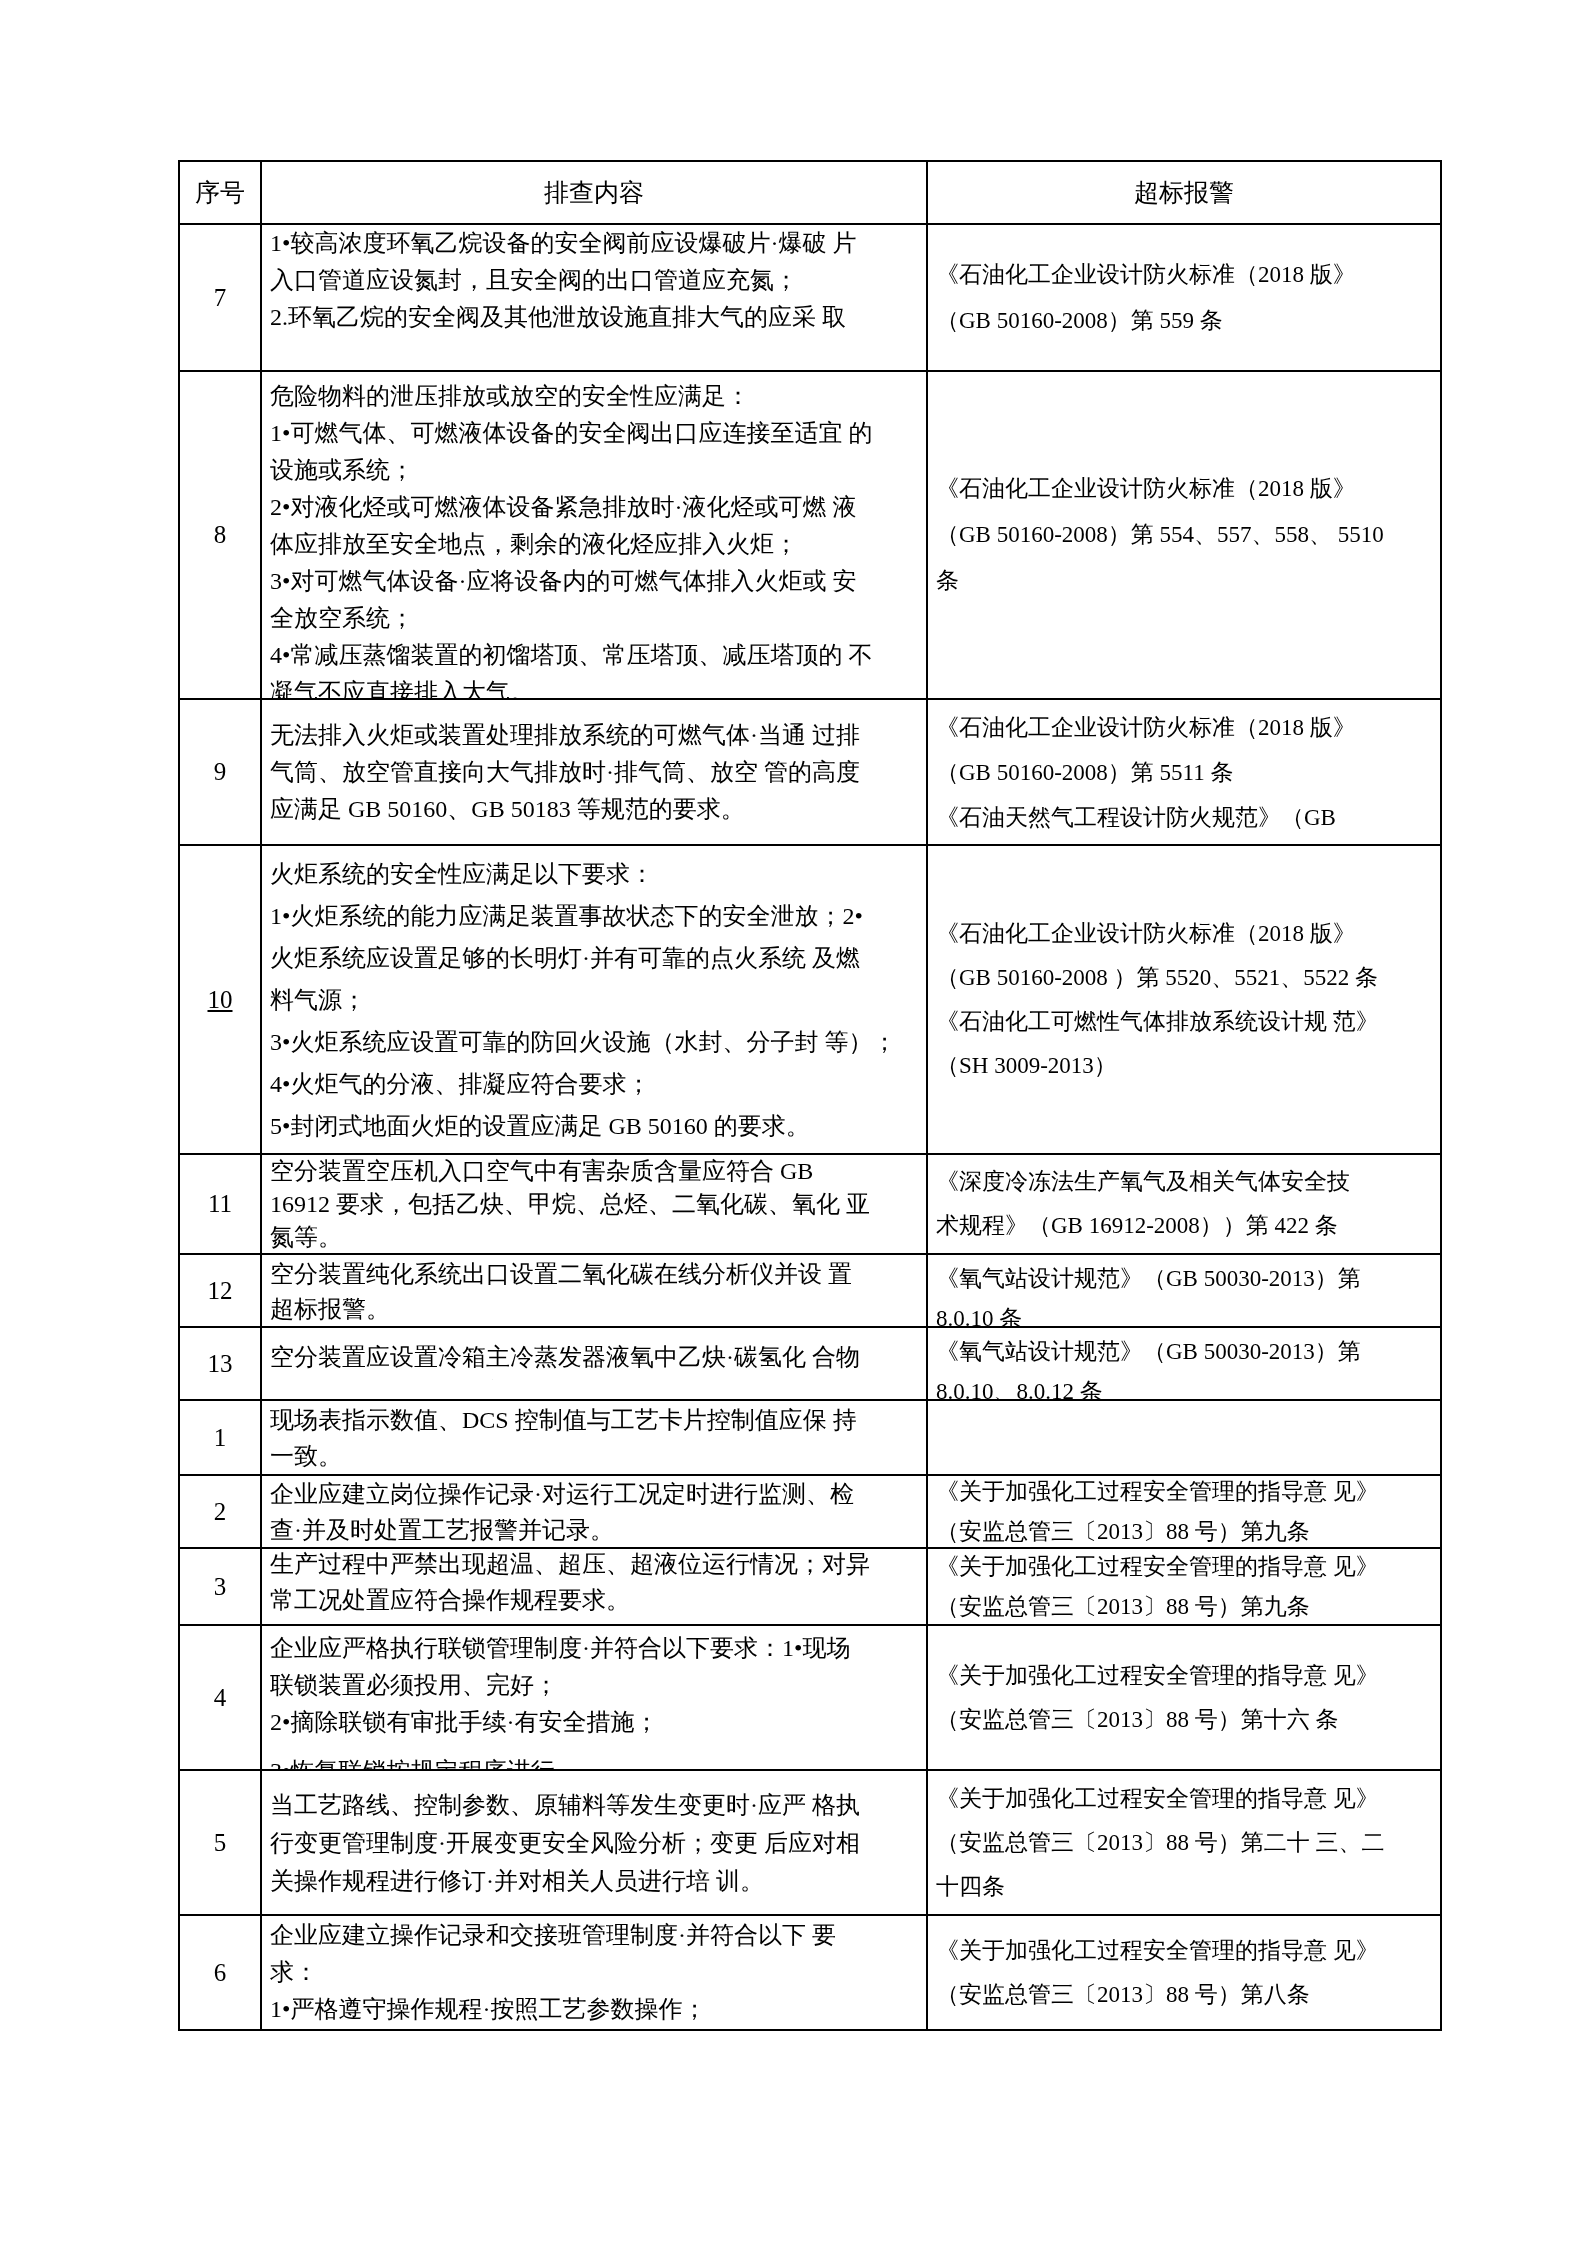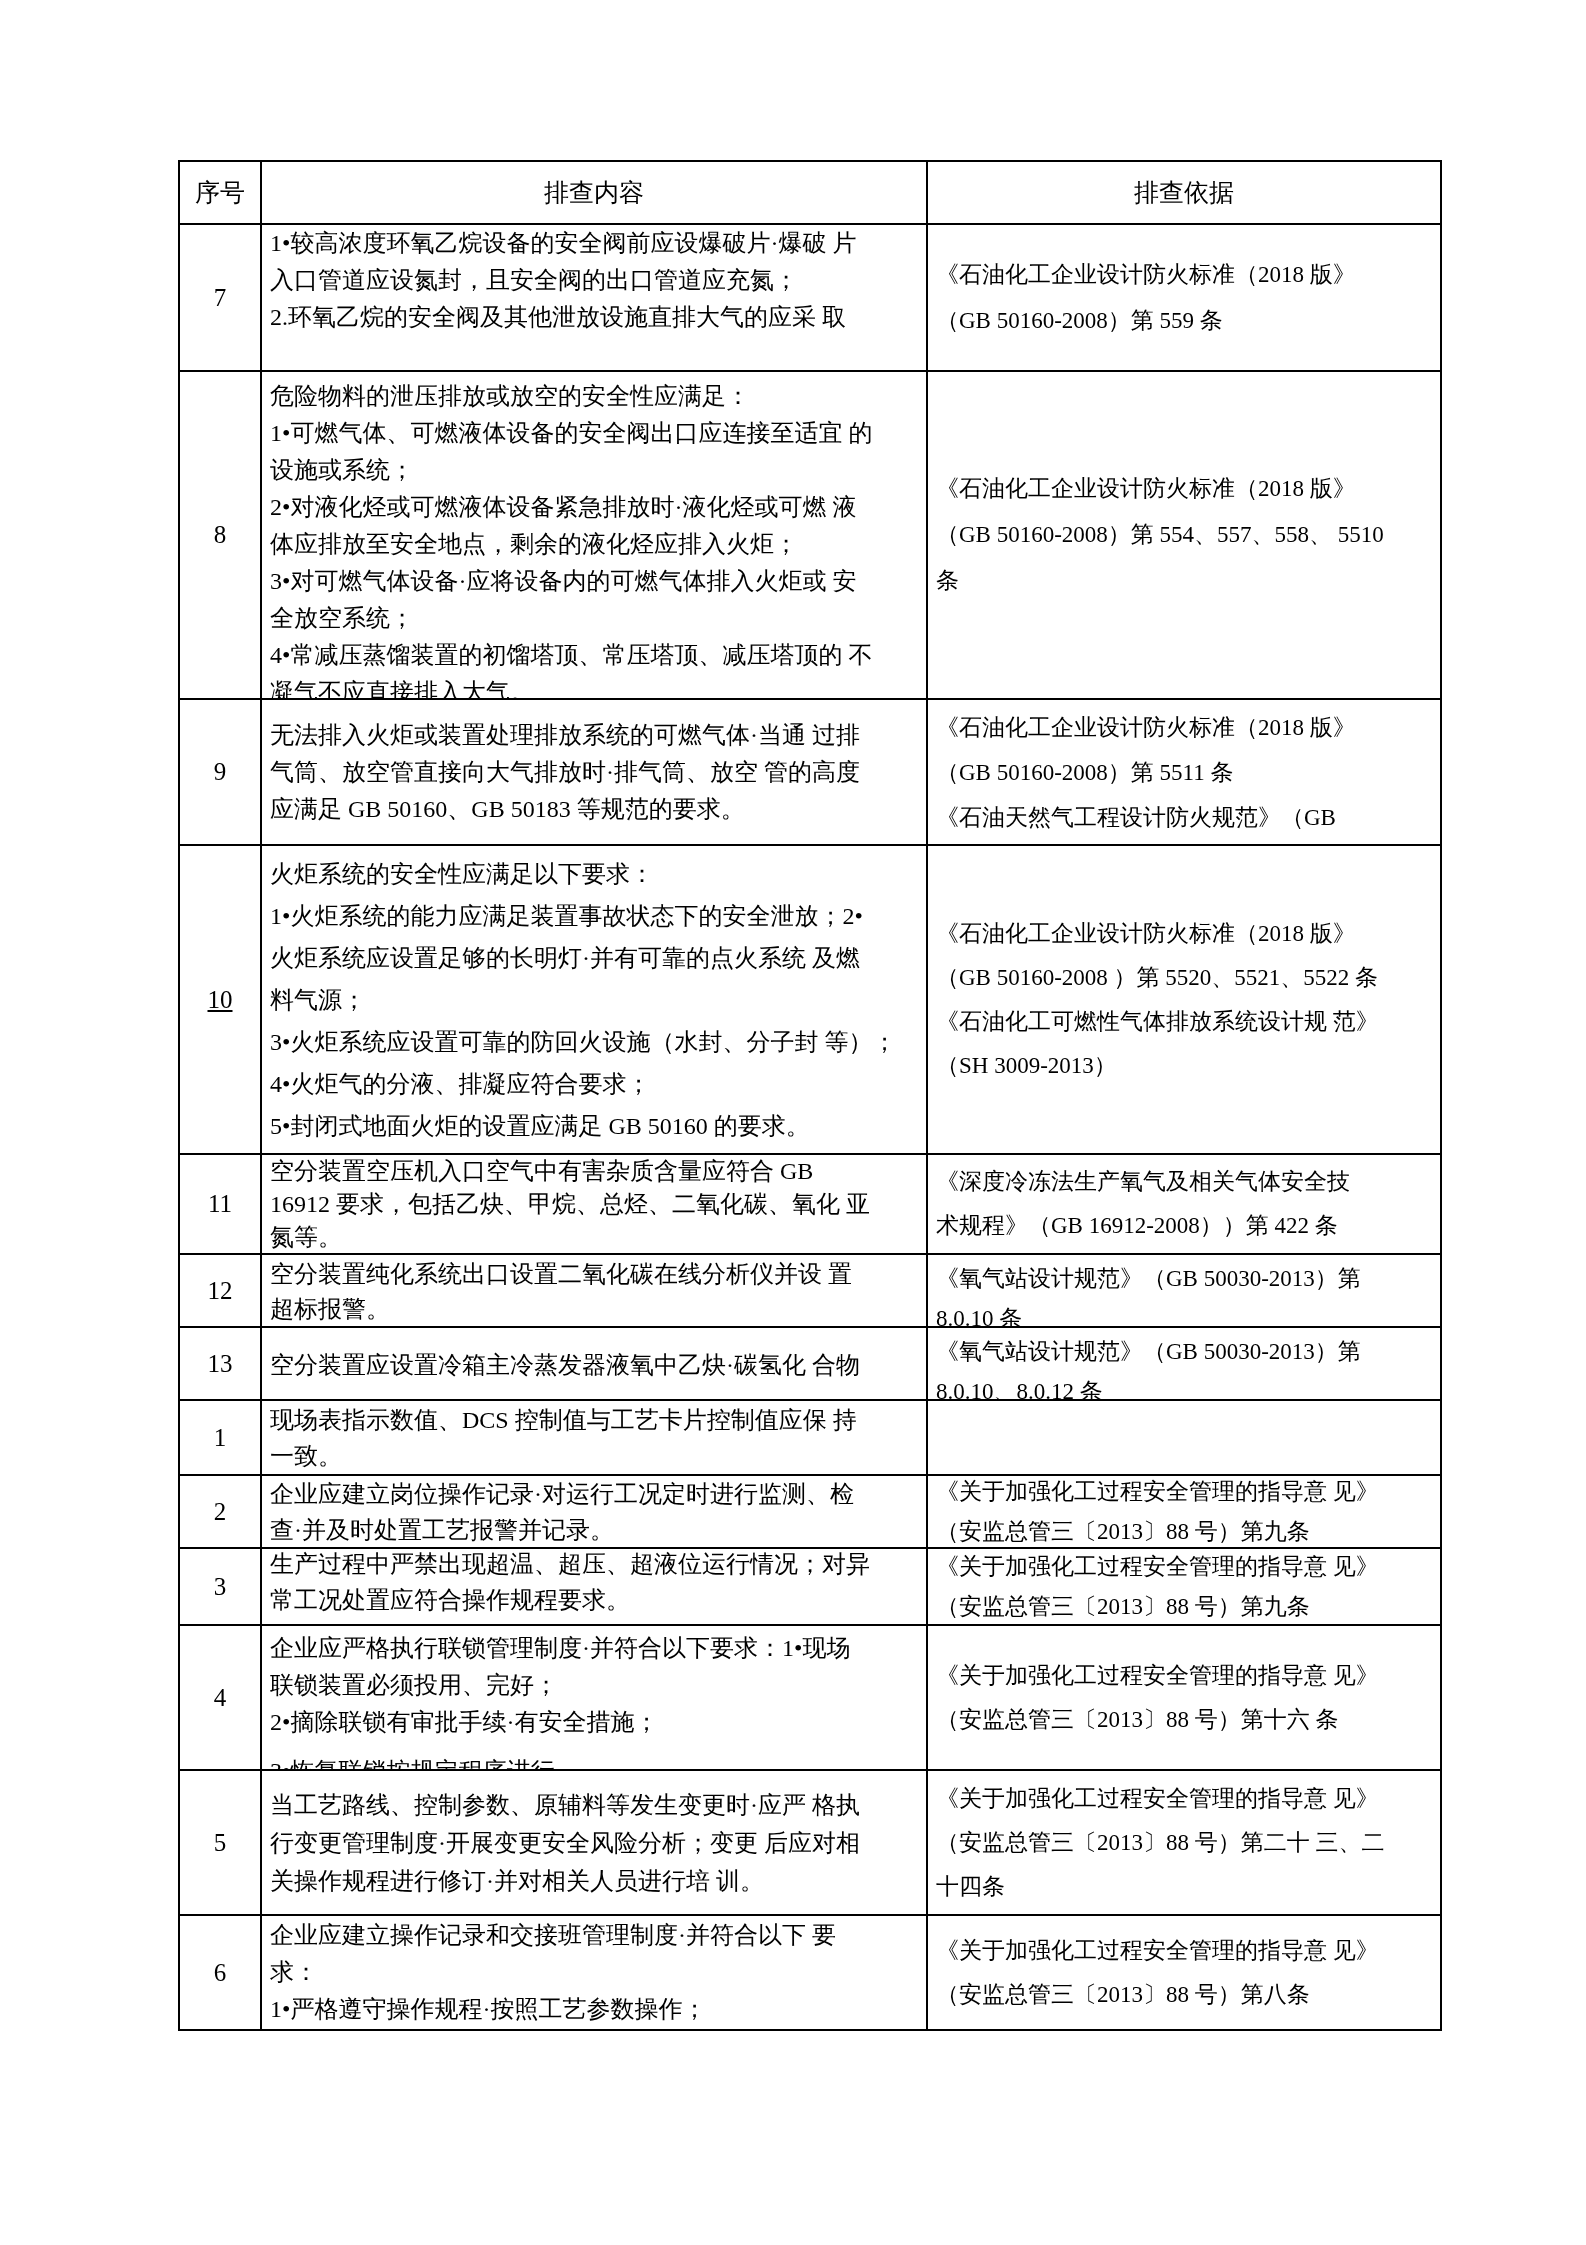--- a/index.html
+++ b/index.html
@@ -35,21 +35,21 @@
             <span class="ln">序号</span>
           </div>
         </td>
         <td>
           <div class="box" style="height:61px">
             <span class="ln">排查内容</span>
           </div>
         </td>
         <td>
           <div class="box" style="height:61px">
-            <span class="ln">排查依据</span>
+            <span class="ln">超标报警</span>
           </div>
         </td>
       </tr>
     <tr>
           <td class="no">
             <div class="box" style="height: 145px;">
               <span class="ln">7</span>
             </div>
           </td>
           <td class="content">
@@ -180,21 +180,21 @@
             </div>
           </td>
         </tr>
         <tr>
           <td class="no">
             <div class="box" style="height: 71px;">
               <span class="ln">13</span>
             </div>
           </td>
           <td class="content">
-            <div class="box" style="height: 52px; line-height: 35px; justify-content: flex-start; padding-top: 20px;">
+            <div class="box" style="height: 52px; line-height: 35px; justify-content: flex-start; padding-top: 12px;">
               <div class="ln">空分装置应设置冷箱主冷蒸发器液氧中乙炔·碳氢化 合物</div>
               <div class="ln">含量连续在线分析仪并设置超标报警。</div>
             </div>
           </td>
           <td class="basis">
             <div class="box" style="height: 71px; line-height: 40px; justify-content: flex-start; padding-top: 4px;">
               <div class="ln">《氧气站设计规范》（GB 50030-2013）第</div>
               <div class="ln">8.0.10、8.0.12 条</div>
             </div>
           </td>

